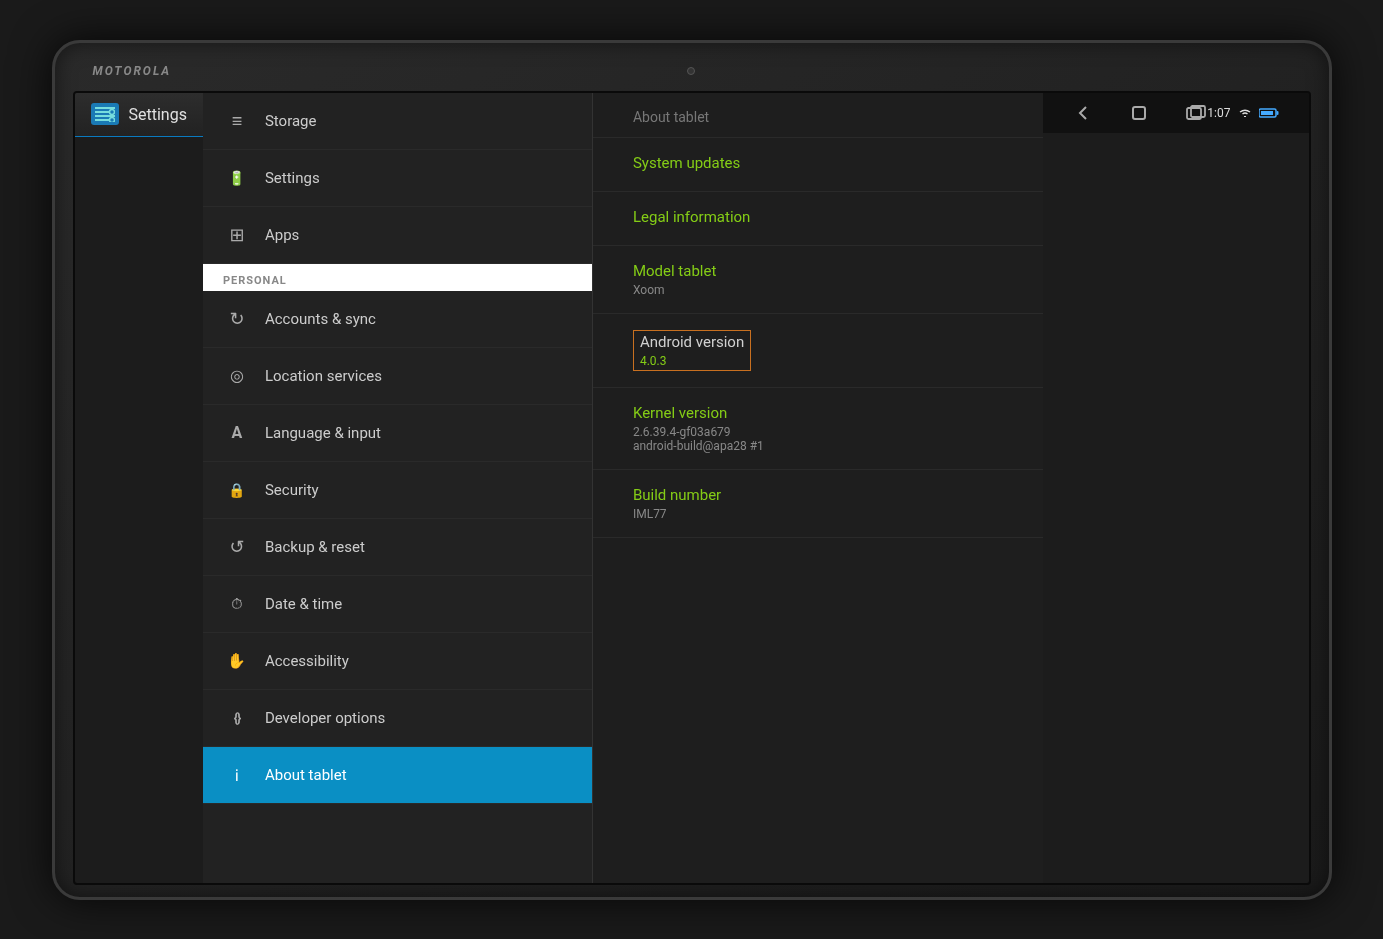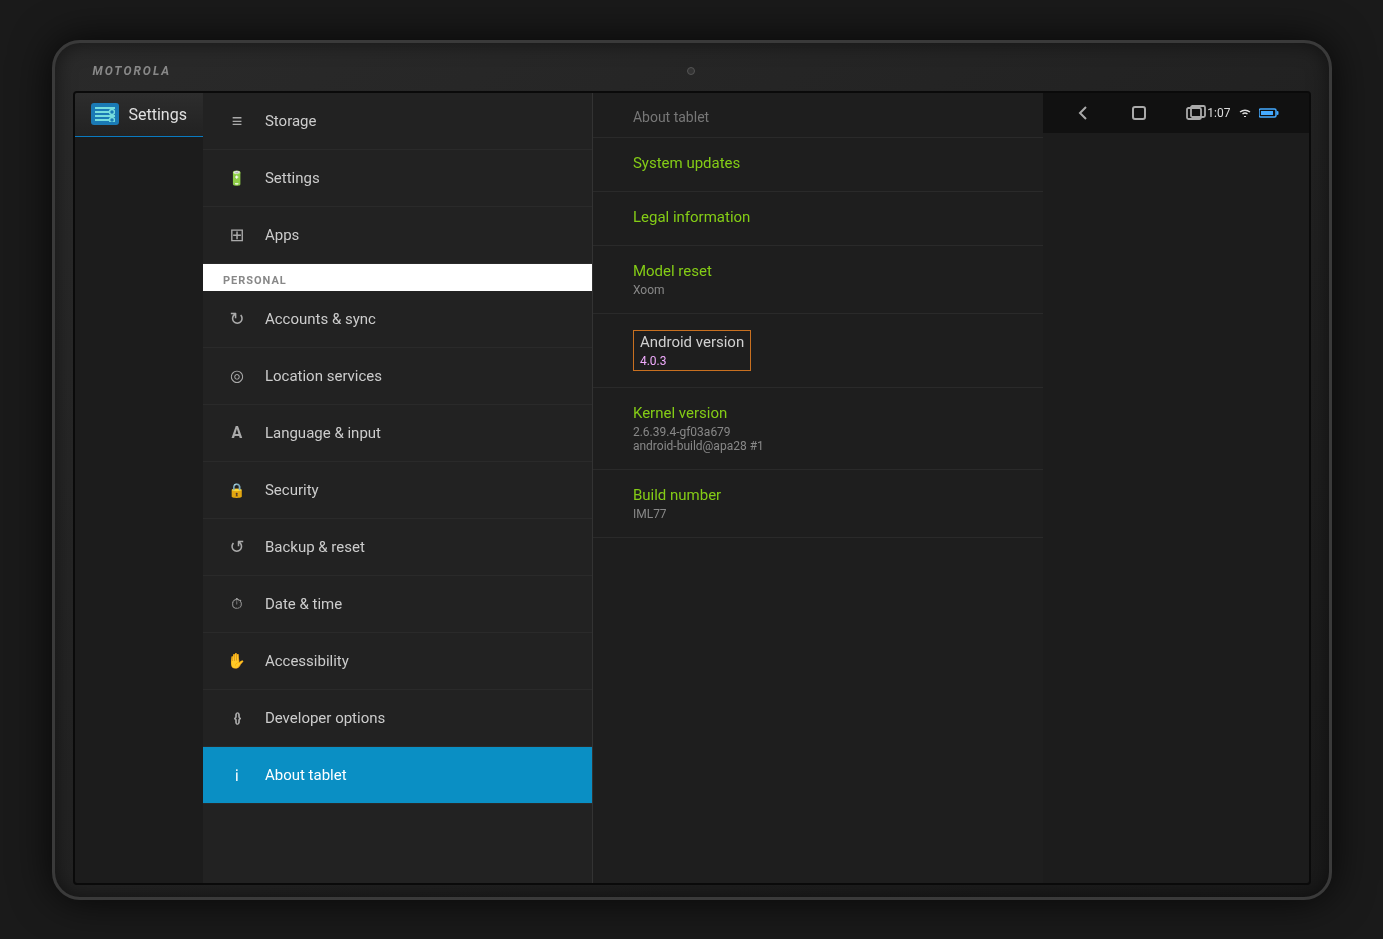--- a/index.html
+++ b/index.html
@@ -192,21 +192,21 @@
       display: inline-block;
       padding: 2px 6px;
     }
 
     .android-version-box .detail-item-title {
       color: #d0d0d0;
       text-align: center;
     }
 
     .android-version-box .detail-item-subtitle {
-      color: #f0abfc;
+      color: #84cc16;
     }
 
     .detail-item.android-version-item {
       cursor: pointer;
     }
 
     
     .bottom-nav {
       height: 40px;
       background: #111;
@@ -344,21 +344,21 @@
         <div class="detail-item">
           <div class="detail-item-title">System updates</div>
         </div>
 
 
         <div class="detail-item">
           <div class="detail-item-title">Legal information</div>
         </div>
 
         <div class="detail-item">
-          <div class="detail-item-title">Model reset</div>
+          <div class="detail-item-title">Model tablet</div>
           <div class="detail-item-subtitle">Xoom</div>
         </div>
 
         <div class="detail-item android-version-item">
           <div class="android-version-box">
             <div class="detail-item-title">Android version</div>
             <div class="detail-item-subtitle">4.0.3</div>
           </div>
         </div>
 

